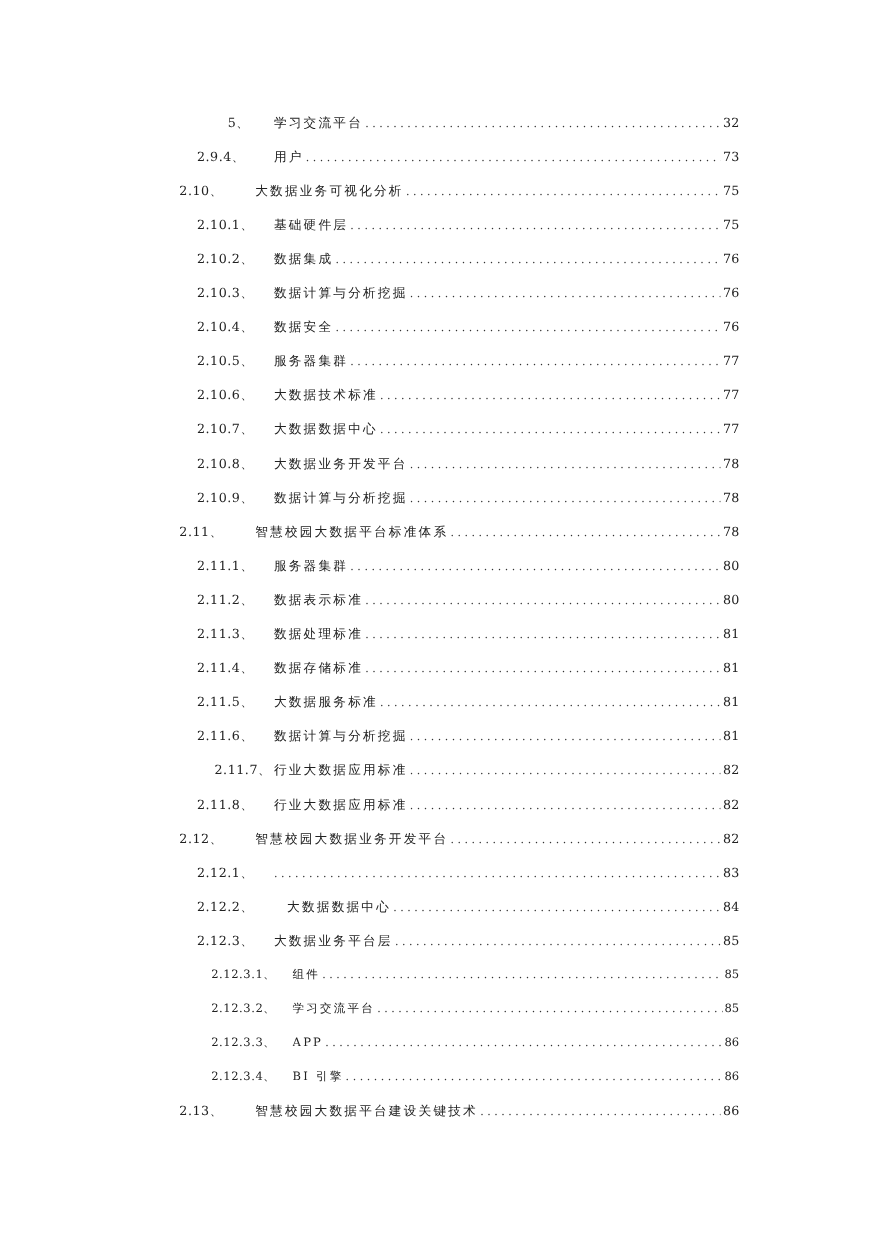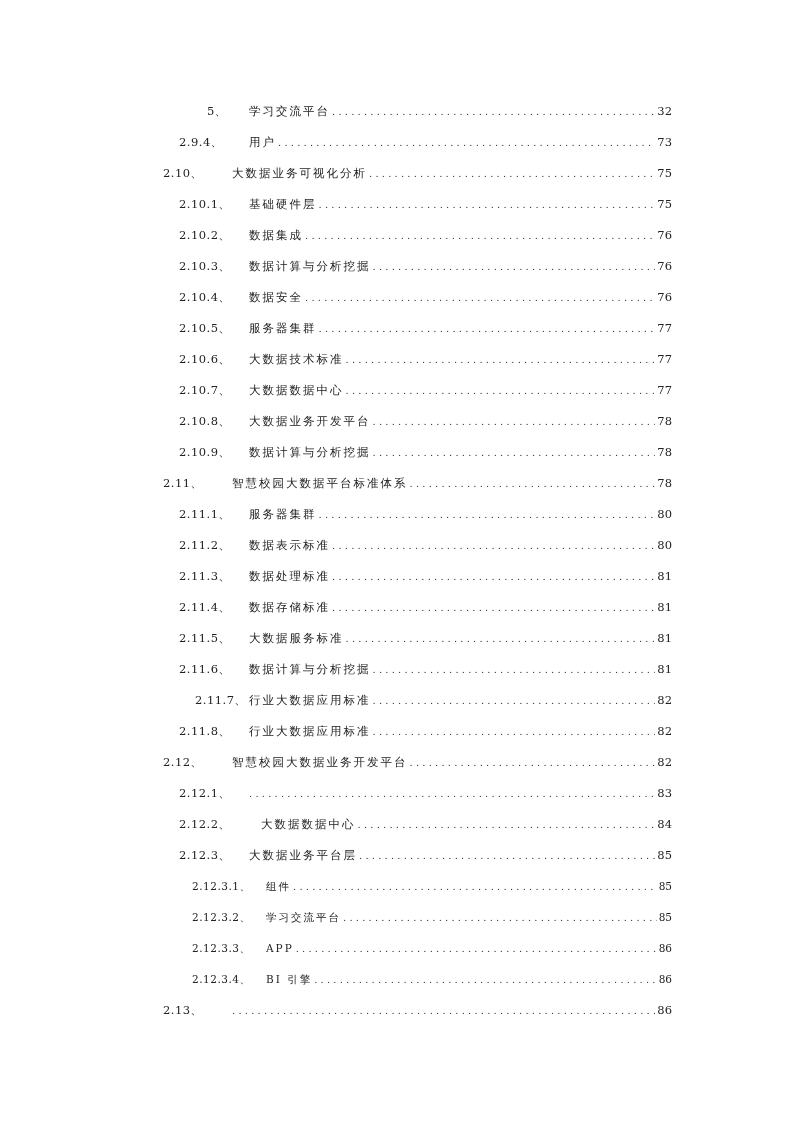--- a/index.html
+++ b/index.html
@@ -246,17 +246,18 @@
     <span class="num" style="left:192px">2.12.3.4、</span>
     <div class="entry" style="left:266px">
       <span class="title">BI 引擎</span>
       <span class="dots">........................................................................................................</span>
       <span class="page">86</span>
     </div>
   </div>
   <div class="row" style="top:1000px">
     <span class="num" style="left:163px">2.13、</span>
     <div class="entry" style="left:232px">
+      <span class="title">智慧校园大数据平台建设关键技术</span>
       <span class="dots">........................................................................................................</span>
       <span class="page">86</span>
     </div>
   </div>
 </div>
 
 </body></html>

